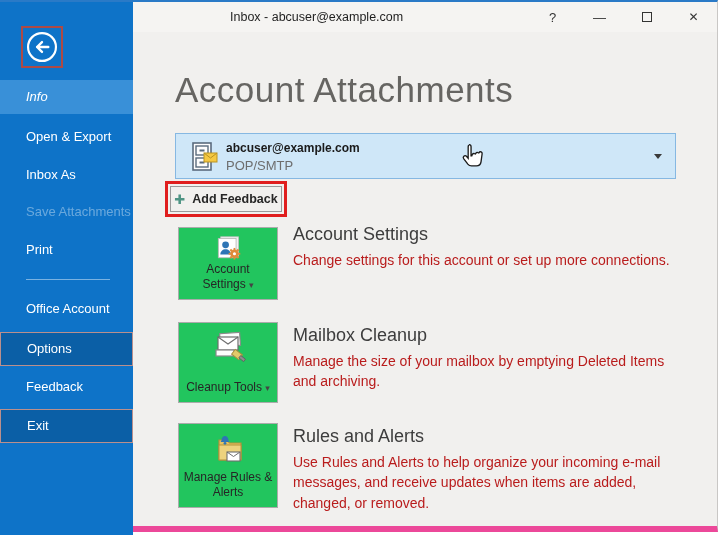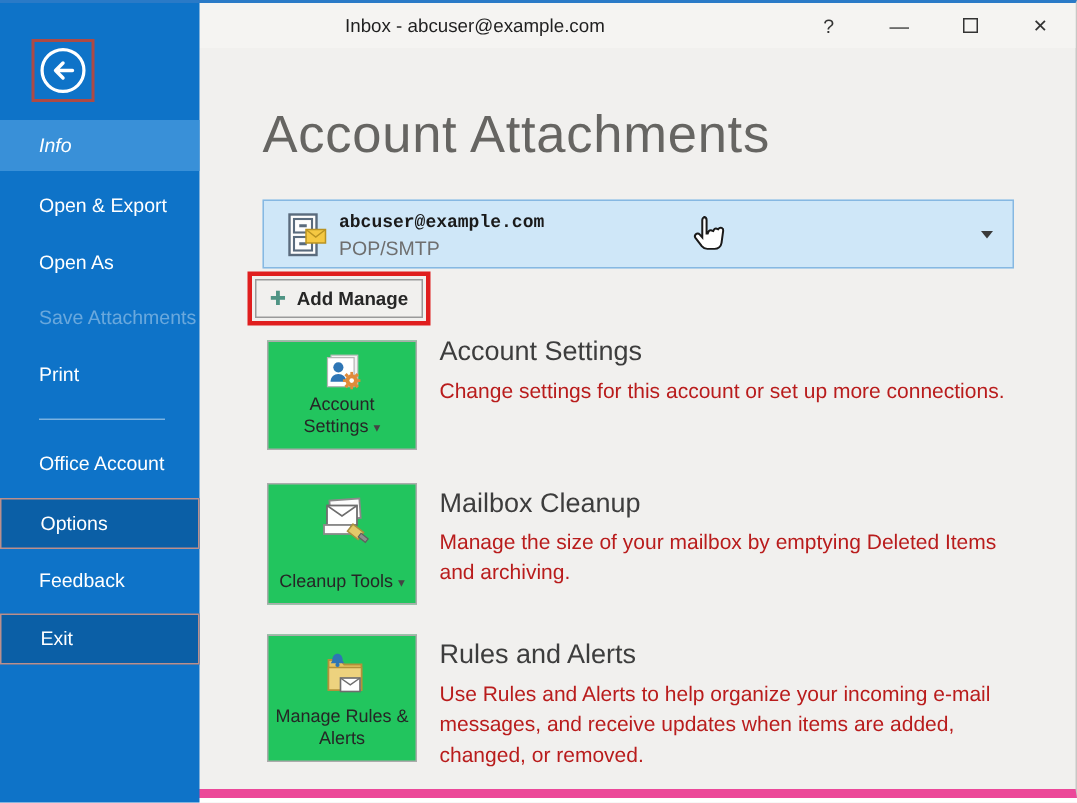--- a/index.html
+++ b/index.html
@@ -36,21 +36,21 @@
   .nav-divider { position:absolute; left:26px; top:277px; width:84px; height:1px;
                  background:rgba(255,255,255,0.45); }
 
   
   .page-title { position:absolute; left:175px; top:68px; font-size:35px; font-weight:300;
                 color:#666562; letter-spacing:0.5px; }
 
   .account-dd { position:absolute; left:175px; top:131px; width:501px; height:46px;
                 background:#cfe7f8; border:1px solid #86b8e2; cursor:pointer; }
   .dd-icon { position:absolute; left:13px; top:7px; }
-  .dd-email { position:absolute; left:50px; top:7px; font-size:12px; font-weight:bold; color:#1a1a1a;font-family:Liberation Mono, monospace; }
+  .dd-email { position:absolute; left:50px; top:7px; font-size:12px; font-weight:bold; color:#1a1a1a; }
   .dd-proto { position:absolute; left:50px; top:24px; font-size:13px; color:#6e6e6e; }
   .dd-caret { position:absolute; right:13px; top:20px; width:0; height:0;
               border-left:4.5px solid transparent; border-right:4.5px solid transparent;
               border-top:5px solid #3a3a3a; }
 
   .add-annot { position:absolute; left:165px; top:179px; width:122px; height:36px;
                border:3px solid #e01e1e; padding:2px; }
   .add-btn { width:100%; height:100%; background:transparent; border:1px solid #9a9a9a;
              display:flex; align-items:center; justify-content:center; gap:7px;
              font-family:inherit; font-size:12.5px; font-weight:bold; color:#262626; cursor:pointer; }
@@ -88,21 +88,21 @@
 
   <aside class="sidebar">
     <div class="back-annot">
       <svg class="back-btn" viewBox="0 0 40 40">
         <circle cx="20" cy="20" r="15.5" fill="none" stroke="#ffffff" stroke-width="2.4"></circle>
         <path d="M27 20 H14.5 M14.5 20 l5.5 -5.5 M14.5 20 l5.5 5.5" stroke="#ffffff" stroke-width="2.6" fill="none" stroke-linecap="round" stroke-linejoin="round"></path>
       </svg>
     </div>
     <div class="nav-item sel" style="top:78px">Info</div>
     <div class="nav-item" style="top:118px">Open &amp; Export</div>
-    <div class="nav-item" style="top:156px">Open As</div>
+    <div class="nav-item" style="top:156px">Inbox As</div>
     <div class="nav-item dis" style="top:193px">Save Attachments</div>
     <div class="nav-item" style="top:231px">Print</div>
     <div class="nav-divider"></div>
     <div class="nav-item" style="top:290px">Office Account</div>
     <div class="nav-item hl" style="top:330px">Options</div>
     <div class="nav-item" style="top:368px">Feedback</div>
     <div class="nav-item hl" style="top:407px">Exit</div>
   </aside>
 
   <h1 class="page-title">Account Attachments</h1>
@@ -120,21 +120,21 @@
       </g>
     </svg>
     <span class="dd-email">abcuser@example.com</span>
     <span class="dd-proto">POP/SMTP</span>
     <span class="dd-caret"></span>
   </div>
 
   <div class="add-annot">
     <button class="add-btn">
       <span class="plus-glyph">✚</span>
-      <span>Add Manage</span>
+      <span>Add Feedback</span>
     </button>
   </div>
 
   <div class="big-btn" style="top:225px; height:73px;">
     <svg width="34" height="32" viewBox="0 0 34 32">
       <rect x="8" y="1" width="22" height="24" fill="#f1f1f1" stroke="#c0c0c0" stroke-width="1"></rect>
       <rect x="5" y="3" width="22" height="24" fill="#ffffff" stroke="#b5b5b5" stroke-width="1"></rect>
       <circle cx="14" cy="11" r="4.2" fill="#2e75b5"></circle>
       <path d="M7.5 23 c0-4 3-6.5 6.5-6.5 s6.5 2.5 6.5 6.5 z" fill="#2e75b5"></path>
       <g>

